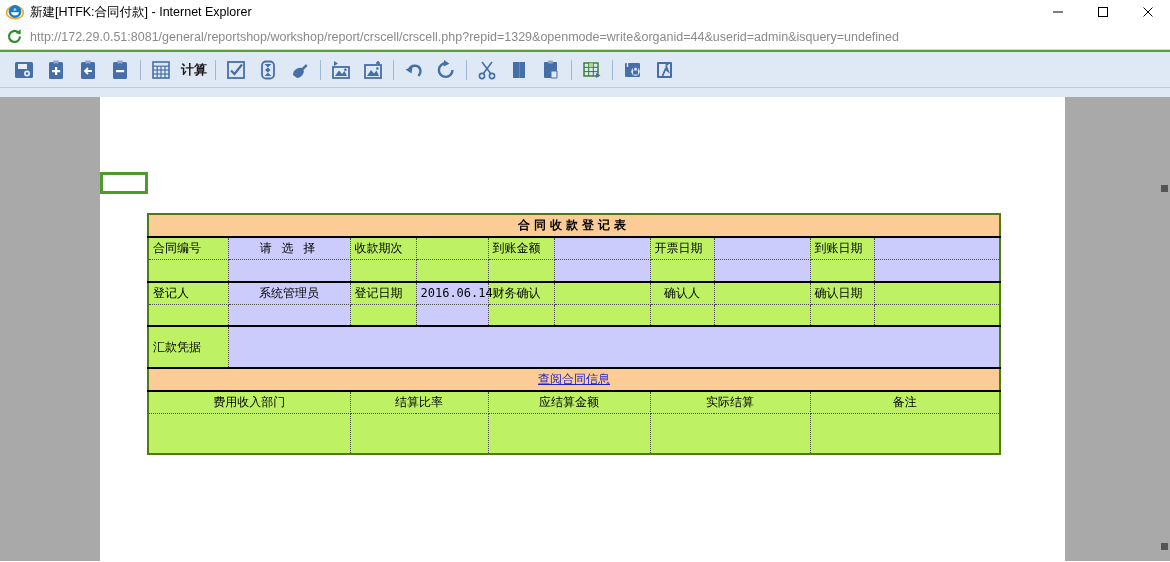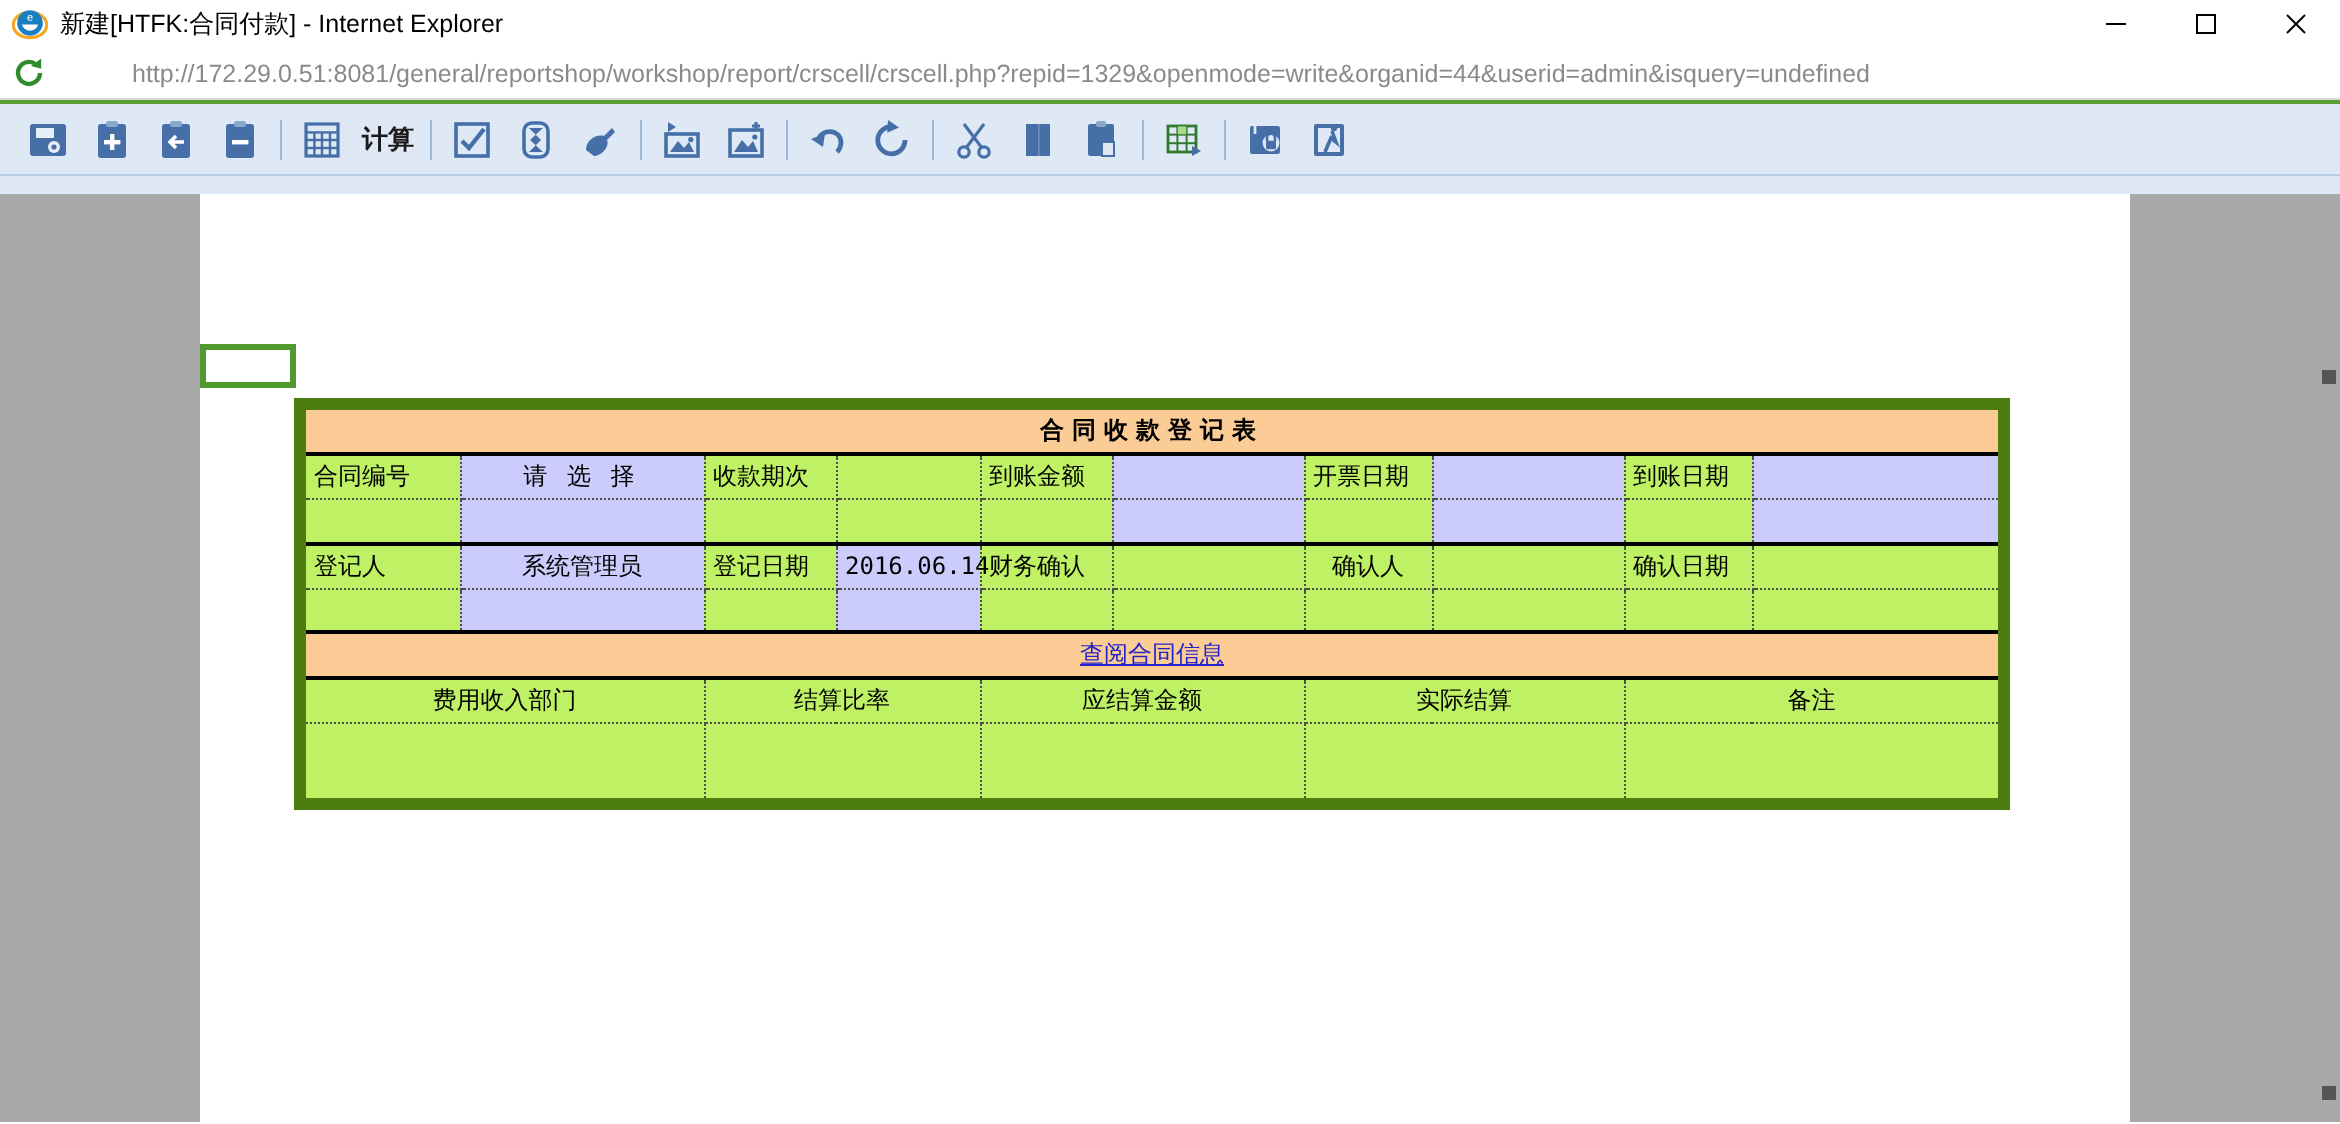--- a/index.html
+++ b/index.html
@@ -45,21 +45,20 @@
     font-family: "DejaVu Sans", sans-serif;
   }
 
   
   .addressbar {
     height: 26px;
     background: #ffffff;
     display: flex;
     align-items: center;
     border-bottom: 1px solid #d8d8d8;
-    gap: 36px;
   }
   .refresh-ico {
     width: 17px; height: 17px;
     margin-left: 6px; margin-right: 7px;
     flex: 0 0 auto;
   }
   .url-text {
     font-size: 12.5px;
     color: #8a8a8a;
     white-space: nowrap;
@@ -128,24 +127,24 @@
     left: 100px; top: 84px;
     width: 48px; height: 22px;
     border: 3px solid #4e9a2e;
     background: #ffffff;
     z-index: 5;
   }
 
   
   .sheet {
     position: absolute;
-    left: 47px; top: 102px;
+    left: 47px; top: 116px;
     width: 852px;
     border-collapse: collapse;
-    border: 6px solid #4d7c0f;
+    border: 2px solid #4d7c0f;
     table-layout: fixed;
     font-family: "DejaVu Sans", "Liberation Sans", sans-serif;
   }
   .sheet td {
     border: 1px dotted #4d4d4d;
     font-size: 12px;
     color: #000000;
     padding: 2px 4px;
     vertical-align: middle;
     height: 22px;
@@ -504,20 +503,24 @@
         <td class="c-yellow"></td>
         <td class="c-lav"></td>
         <td class="c-yellow"></td>
         <td class="c-yellow"></td>
         <td class="c-yellow"></td>
         <td class="c-yellow"></td>
         <td class="c-yellow"></td>
         <td class="c-yellow"></td>
       </tr>
 
+      <tr>
+        <td class="c-yellow lbl hb-top" style="height:42px">汇款凭据</td>
+        <td class="c-lav hb-top" colspan="9"></td>
+      </tr>
 
       <tr>
         <td class="c-orange linkrow hb-top hb-bot" colspan="10">
           <a href="#">查阅合同信息</a>
         </td>
       </tr>
 
 
       <tr>
         <td class="c-yellow col-hdr" colspan="2">费用收入部门</td>

